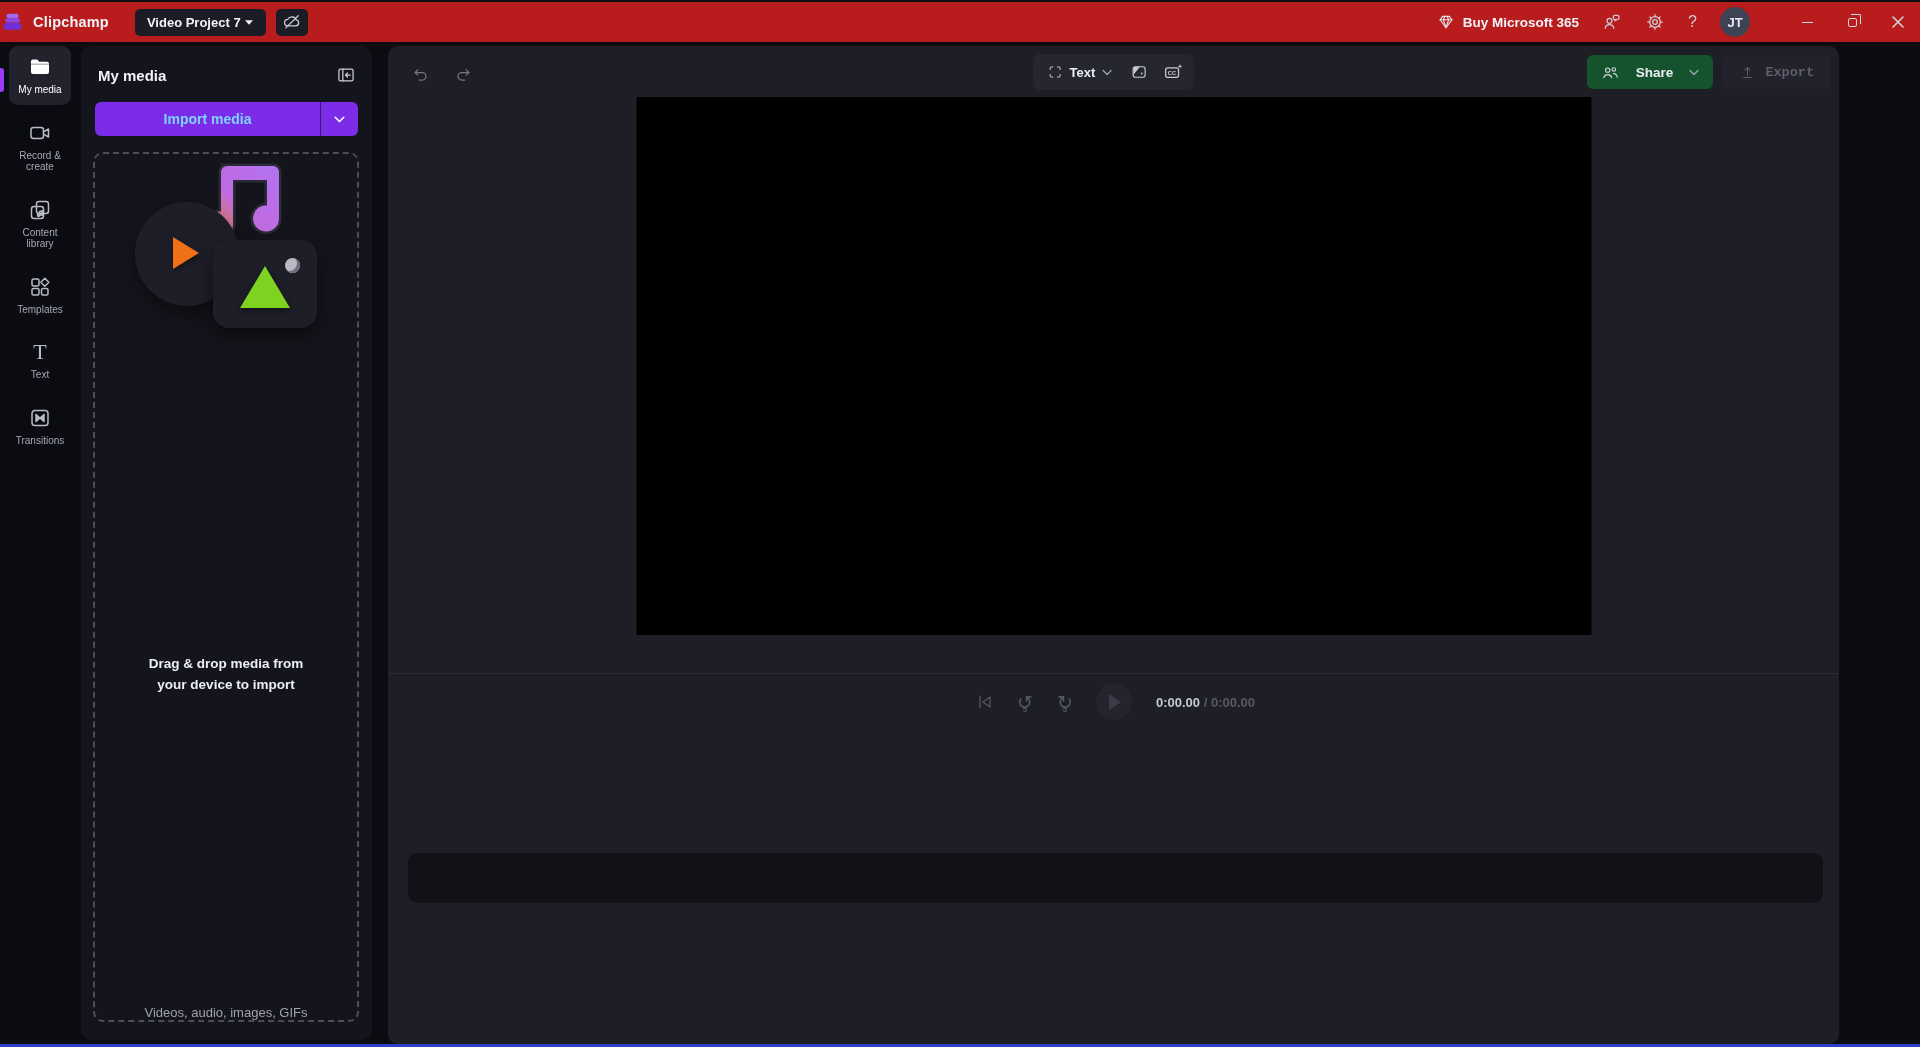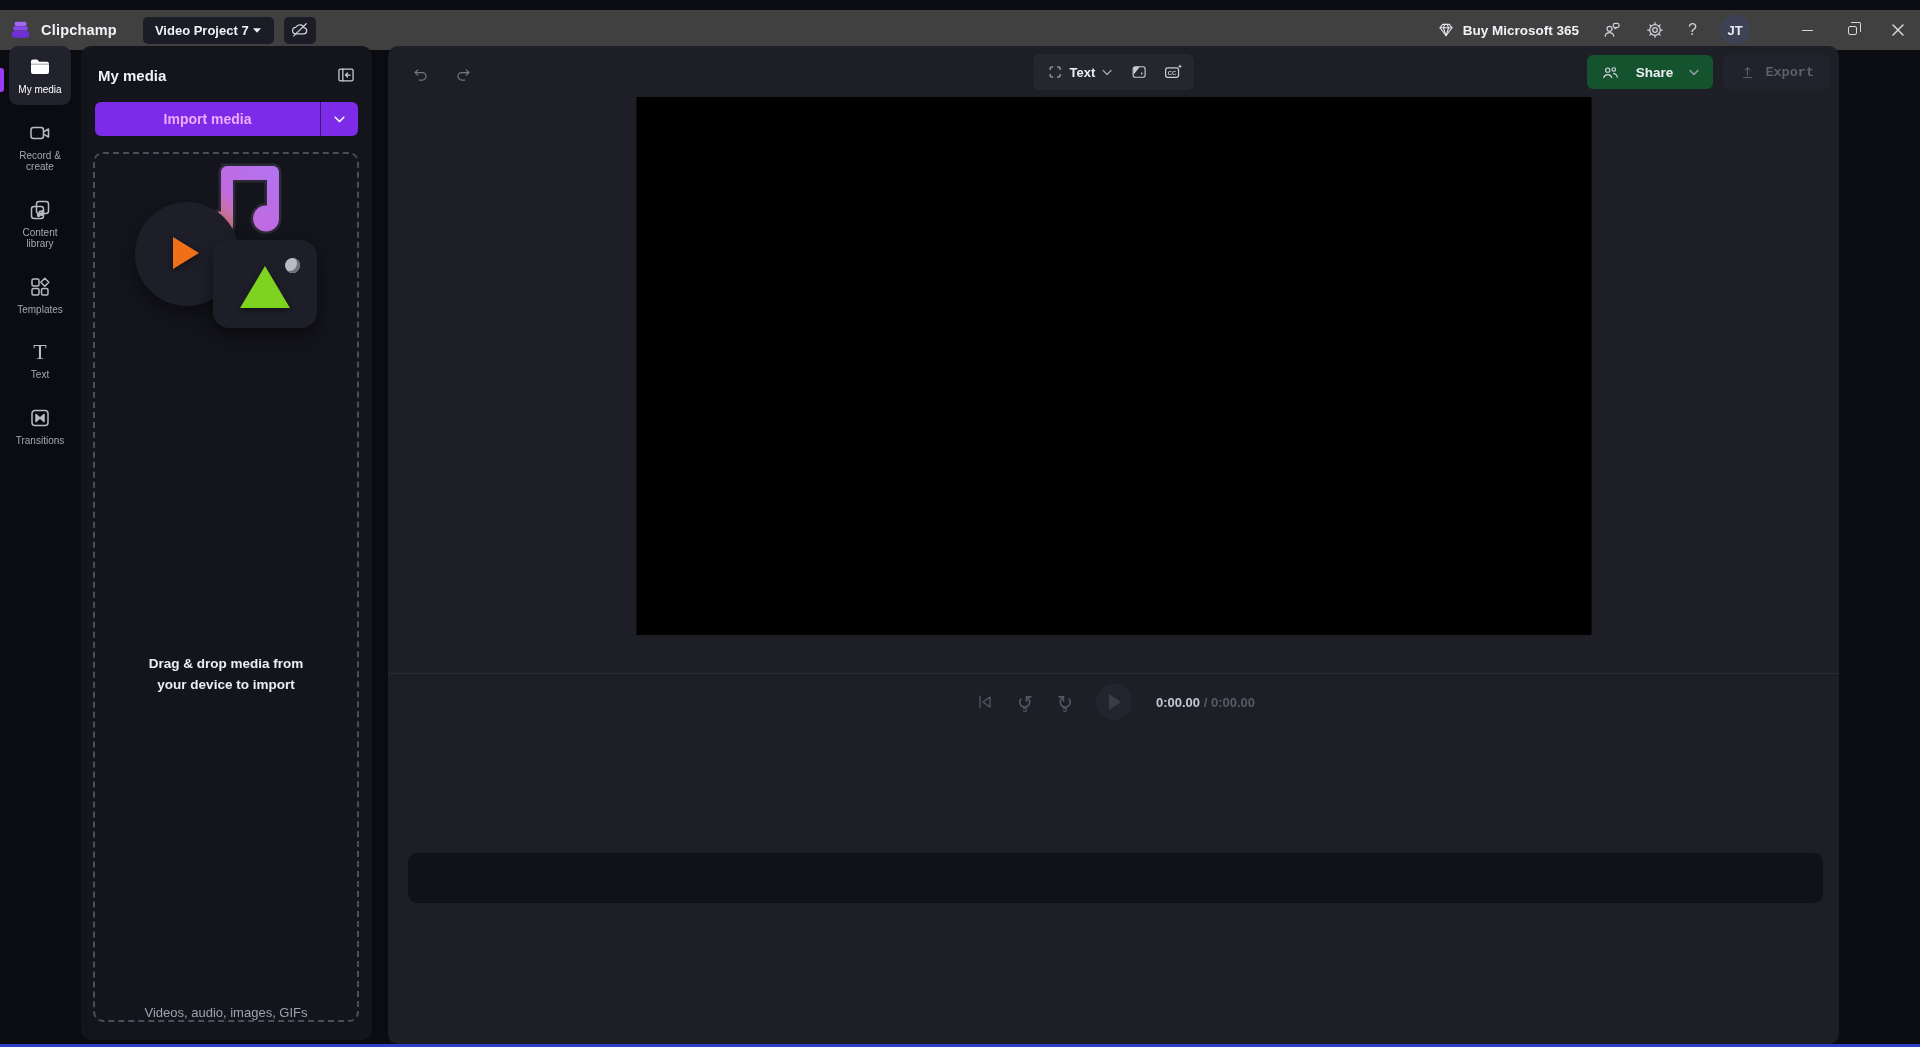--- a/index.html
+++ b/index.html
@@ -1,21 +1,21 @@
 <!DOCTYPE html>
 <html><head>
 <meta charset="utf-8">
 <style>
   * { margin:0; padding:0; box-sizing:border-box; }
   html,body { width:1920px; height:1047px; overflow:hidden; background:#0b0c12;
     font-family:"Liberation Sans", sans-serif; color:#f1f2f7; }
 
   
-  .topbar { position:absolute; top:10px; left:0; right:0; height:40px;
-    display:flex; align-items:center; padding:0 0 0 10px; background:#404040; }
+  .topbar { position:absolute; top:2px; left:0; right:0; height:40px;
+    display:flex; align-items:center; padding:0 0 0 2px; background:#b91c1c; }
   .logo-wrap { display:flex; align-items:center; gap:9px; }
   .app-name { font-size:14.5px; font-weight:700; letter-spacing:.2px; }
   .project-btn { margin-left:26px; height:27px; display:flex; align-items:center; gap:3px;
     background:#1b1c25; border:none; border-radius:5px; padding:0 12px;
     color:#f1f2f7; font-size:13px; font-weight:700; cursor:pointer; font-family:inherit;}
   .icon-sq-btn { margin-left:10px; width:32px; height:27px; display:flex; align-items:center;
     justify-content:center; background:#1b1c25; border:none; border-radius:5px; cursor:pointer; }
   .top-right { margin-left:auto; display:flex; align-items:center; gap:23px; }
   .buy-btn { display:flex; align-items:center; gap:8px; background:none; border:none;
     color:#f1f2f7; font-size:13.5px; font-weight:700; cursor:pointer; font-family:inherit;}
@@ -49,21 +49,21 @@
 
   
   .media-panel { position:absolute; left:81px; top:46px; width:291px; height:994px;
     background:#14151c; border-radius:10px; }
   .mp-header { display:flex; align-items:center; justify-content:space-between;
     padding:17px 14px 0 17px; }
   .mp-title { font-size:15px; font-weight:700; }
   .collapse-btn { background:none; border:none; cursor:pointer; display:flex; padding:2px; }
   .import-row { display:flex; margin:15px 14px 0 14px; height:34px; border-radius:6px;
     overflow:hidden; }
-  .import-main { flex:1; background:#7c2ce8; border:none; color:#f0abfc; font-size:14px;
+  .import-main { flex:1; background:#7c2ce8; border:none; color:#7dd3fc; font-size:14px;
     font-weight:700; cursor:pointer; font-family:inherit; }
   .import-dd { width:38px; background:#7c2ce8; border:none; border-left:1px solid rgba(10,5,25,.55);
     color:#fff; cursor:pointer; display:flex; align-items:center; justify-content:center; }
   .dropzone { position:absolute; left:12px; right:13px; top:106px; bottom:18px;
     border:2px dashed #4c4d59; border-radius:10px; display:flex; flex-direction:column;
     align-items:center; justify-content:space-between; }
   .illus { position:relative; width:210px; height:170px; margin-bottom:30px; }
   .illus-circle { position:absolute; left:14px; top:48px; width:104px; height:104px;
     border-radius:50%; background:#1d1e28; box-shadow:0 8px 18px rgba(0,0,0,.45); }
   .illus-play { position:absolute; left:52px; top:83px; width:0; height:0;

